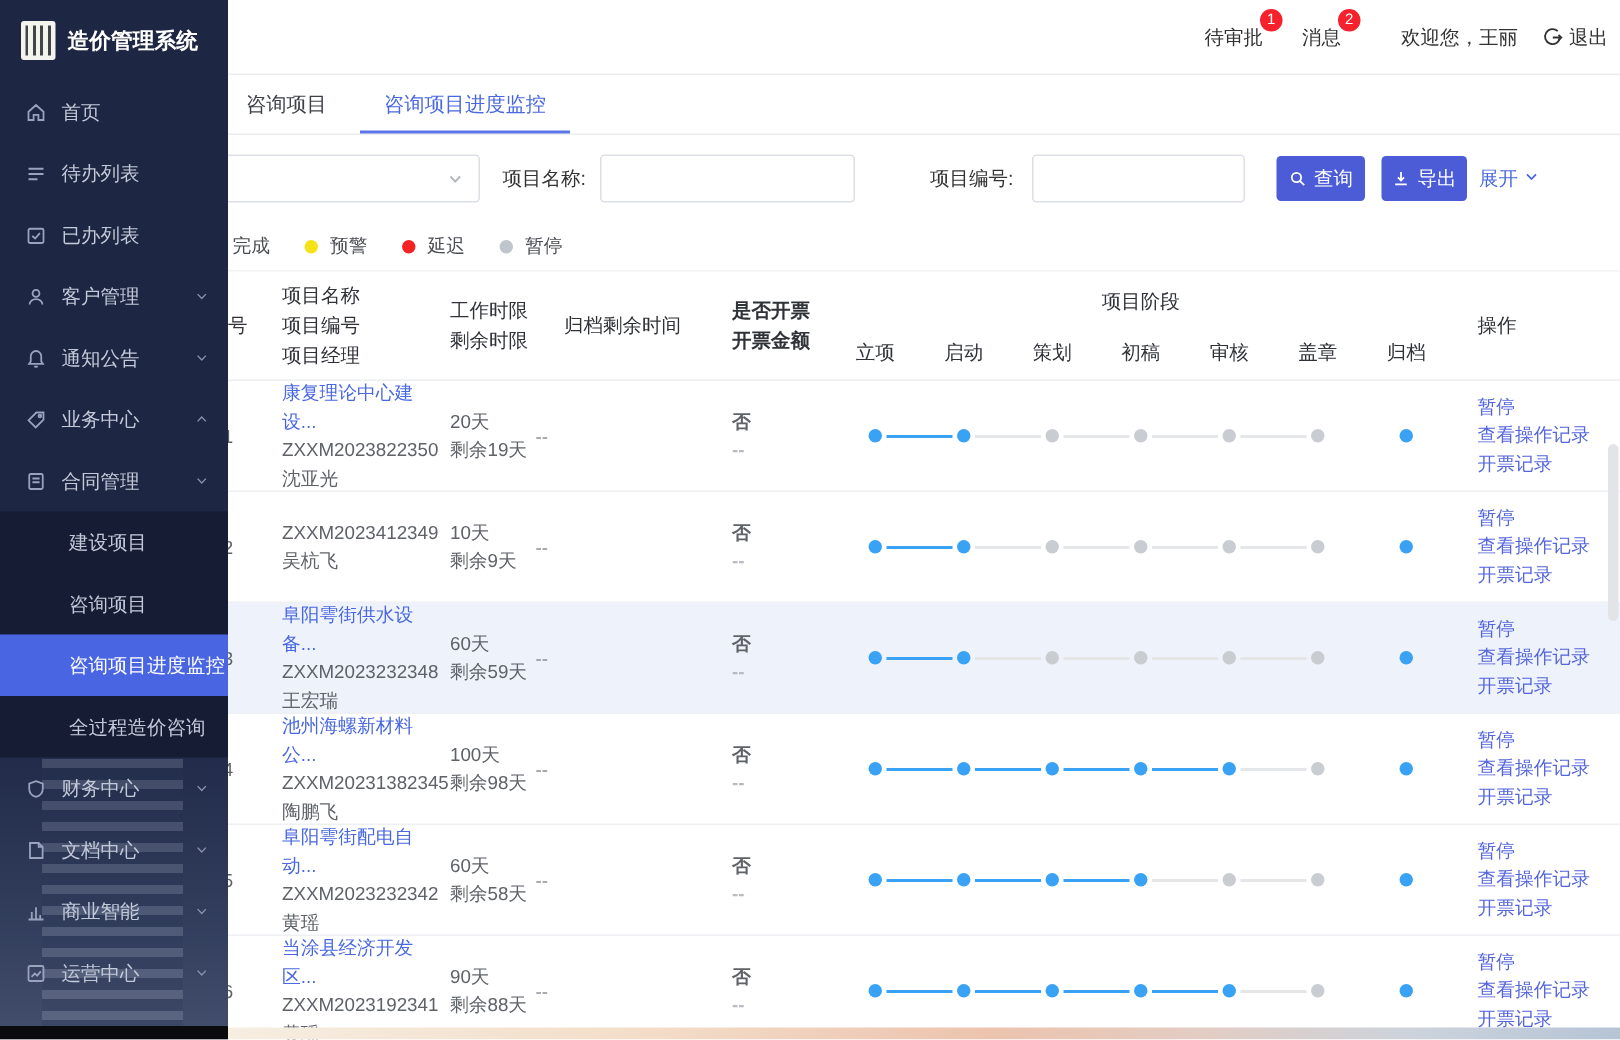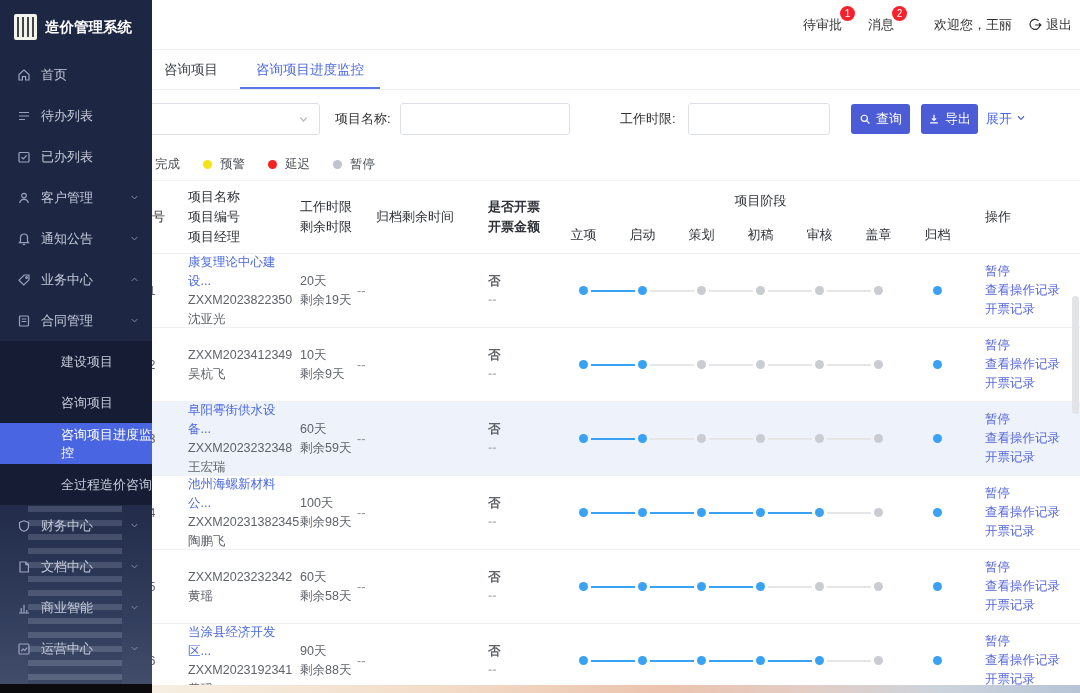--- a/index.html
+++ b/index.html
@@ -72,21 +72,21 @@
   
   .sidebar { position:absolute; left:0; top:0; width:152px; height:693px; background:#1d2642; z-index:10; overflow:hidden; }
   .logo-row { height:54px; display:flex; align-items:center; padding-left:14px; gap:8px; color:#fff; font-size:14.5px; font-weight:bold; position:relative; z-index:3; }
   .logo-seal { width:23px; height:26px; background:#f4f4ee; border-radius:2px; position:relative; flex:0 0 auto; }
   .logo-seal::before { content:""; position:absolute; inset:3px;
     background:repeating-linear-gradient(90deg,#23262b 0 2px,transparent 2px 5px); opacity:.85; }
   .menu { position:relative; z-index:3; }
   .menu-item { height:41px; display:flex; align-items:center; gap:10px; padding:0 12px 0 17px; color:#c3c9d9; font-size:13px; cursor:pointer; }
   .menu-item .mi-icon { color:#9aa3bd; display:flex; flex:0 0 auto; }
   .menu-item .mi-chev { margin-left:auto; color:#8a93ad; display:flex; }
-  .submenu-item { height:41px; display:flex; align-items:center; padding-left:61px; background:#151c33; color:#c3c9d9; font-size:13px; cursor:pointer; }
+  .submenu-item { height:41px; display:flex; align-items:center; padding-left:46px; background:#151c33; color:#c3c9d9; font-size:13px; cursor:pointer; }
   .submenu-item.active { background:#4a65e2; color:#fff; }
   .sidebar-photo { position:absolute; left:0; bottom:9px; width:100%; height:250px; z-index:1; pointer-events:none;
     background:
       linear-gradient(180deg, rgba(29,38,66,0) 0%, rgba(56,70,108,0.25) 35%, rgba(88,104,140,0.38) 75%, rgba(110,124,155,0.45) 100%); }
   .sidebar-photo::before { content:""; position:absolute; left:28px; right:30px; top:30px; bottom:0; border-radius:2px 2px 0 0;
     background:repeating-linear-gradient(180deg, rgba(190,200,220,0.20) 0 6px, rgba(40,52,84,0.22) 6px 14px); }
   .sidebar-bottom { position:absolute; left:0; bottom:0; width:100%; height:9px; background:#0b0b0e; z-index:4; }
 </style>
 </head>
 <body>
@@ -122,21 +122,21 @@
   <div class="filterbar">
     <div class="select-box">
       <span class="chev">
         <svg width="13" height="13" viewBox="0 0 14 14" fill="none" stroke="currentColor" stroke-width="1.4">
             <path d="M3.5 5 L7 8.6 L10.5 5"></path>
           </svg>
       </span>
     </div>
     <span class="f-label" style="left:205px">项目名称:</span>
     <input class="f-input" style="left: 270px; width: 170px;">
-    <span class="f-label" style="left:490px">工作时限:</span>
+    <span class="f-label" style="left:490px">项目编号:</span>
     <input class="f-input" style="left: 558px; width: 142px;">
     <button class="btn" style="left:721px; width:59px">
       <span>
         <svg width="12" height="12" viewBox="0 0 14 14" fill="none" stroke="#fff" stroke-width="1.4">
             <circle cx="6.2" cy="6.2" r="3.6"></circle>
             <path d="M9 9 L12.2 12.2"></path>
           </svg>
       </span>
       <span>查询</span>
     </button>
@@ -404,20 +404,21 @@
         </div>
         <div class="c-actions">
           <a class="action-link">暂停</a>
           <a class="action-link">查看操作记录</a>
           <a class="action-link">开票记录</a>
         </div>
       </div>
       <div class="trow">
         <div class="c-no">5</div>
         <div class="c-name">
+          <a class="proj-link">阜阳雩街配电自动...</a>
           <div class="cell-line">ZXXM2023232342</div>
           <div class="cell-line">黄瑶</div>
         </div>
         <div class="c-work">
           <div class="cell-line">60天</div>
           <div class="cell-line">剩余58天</div>
         </div>
         <div class="c-archive archive-val">--</div>
         <div class="c-invoice">
           <div class="cell-line">否</div>

